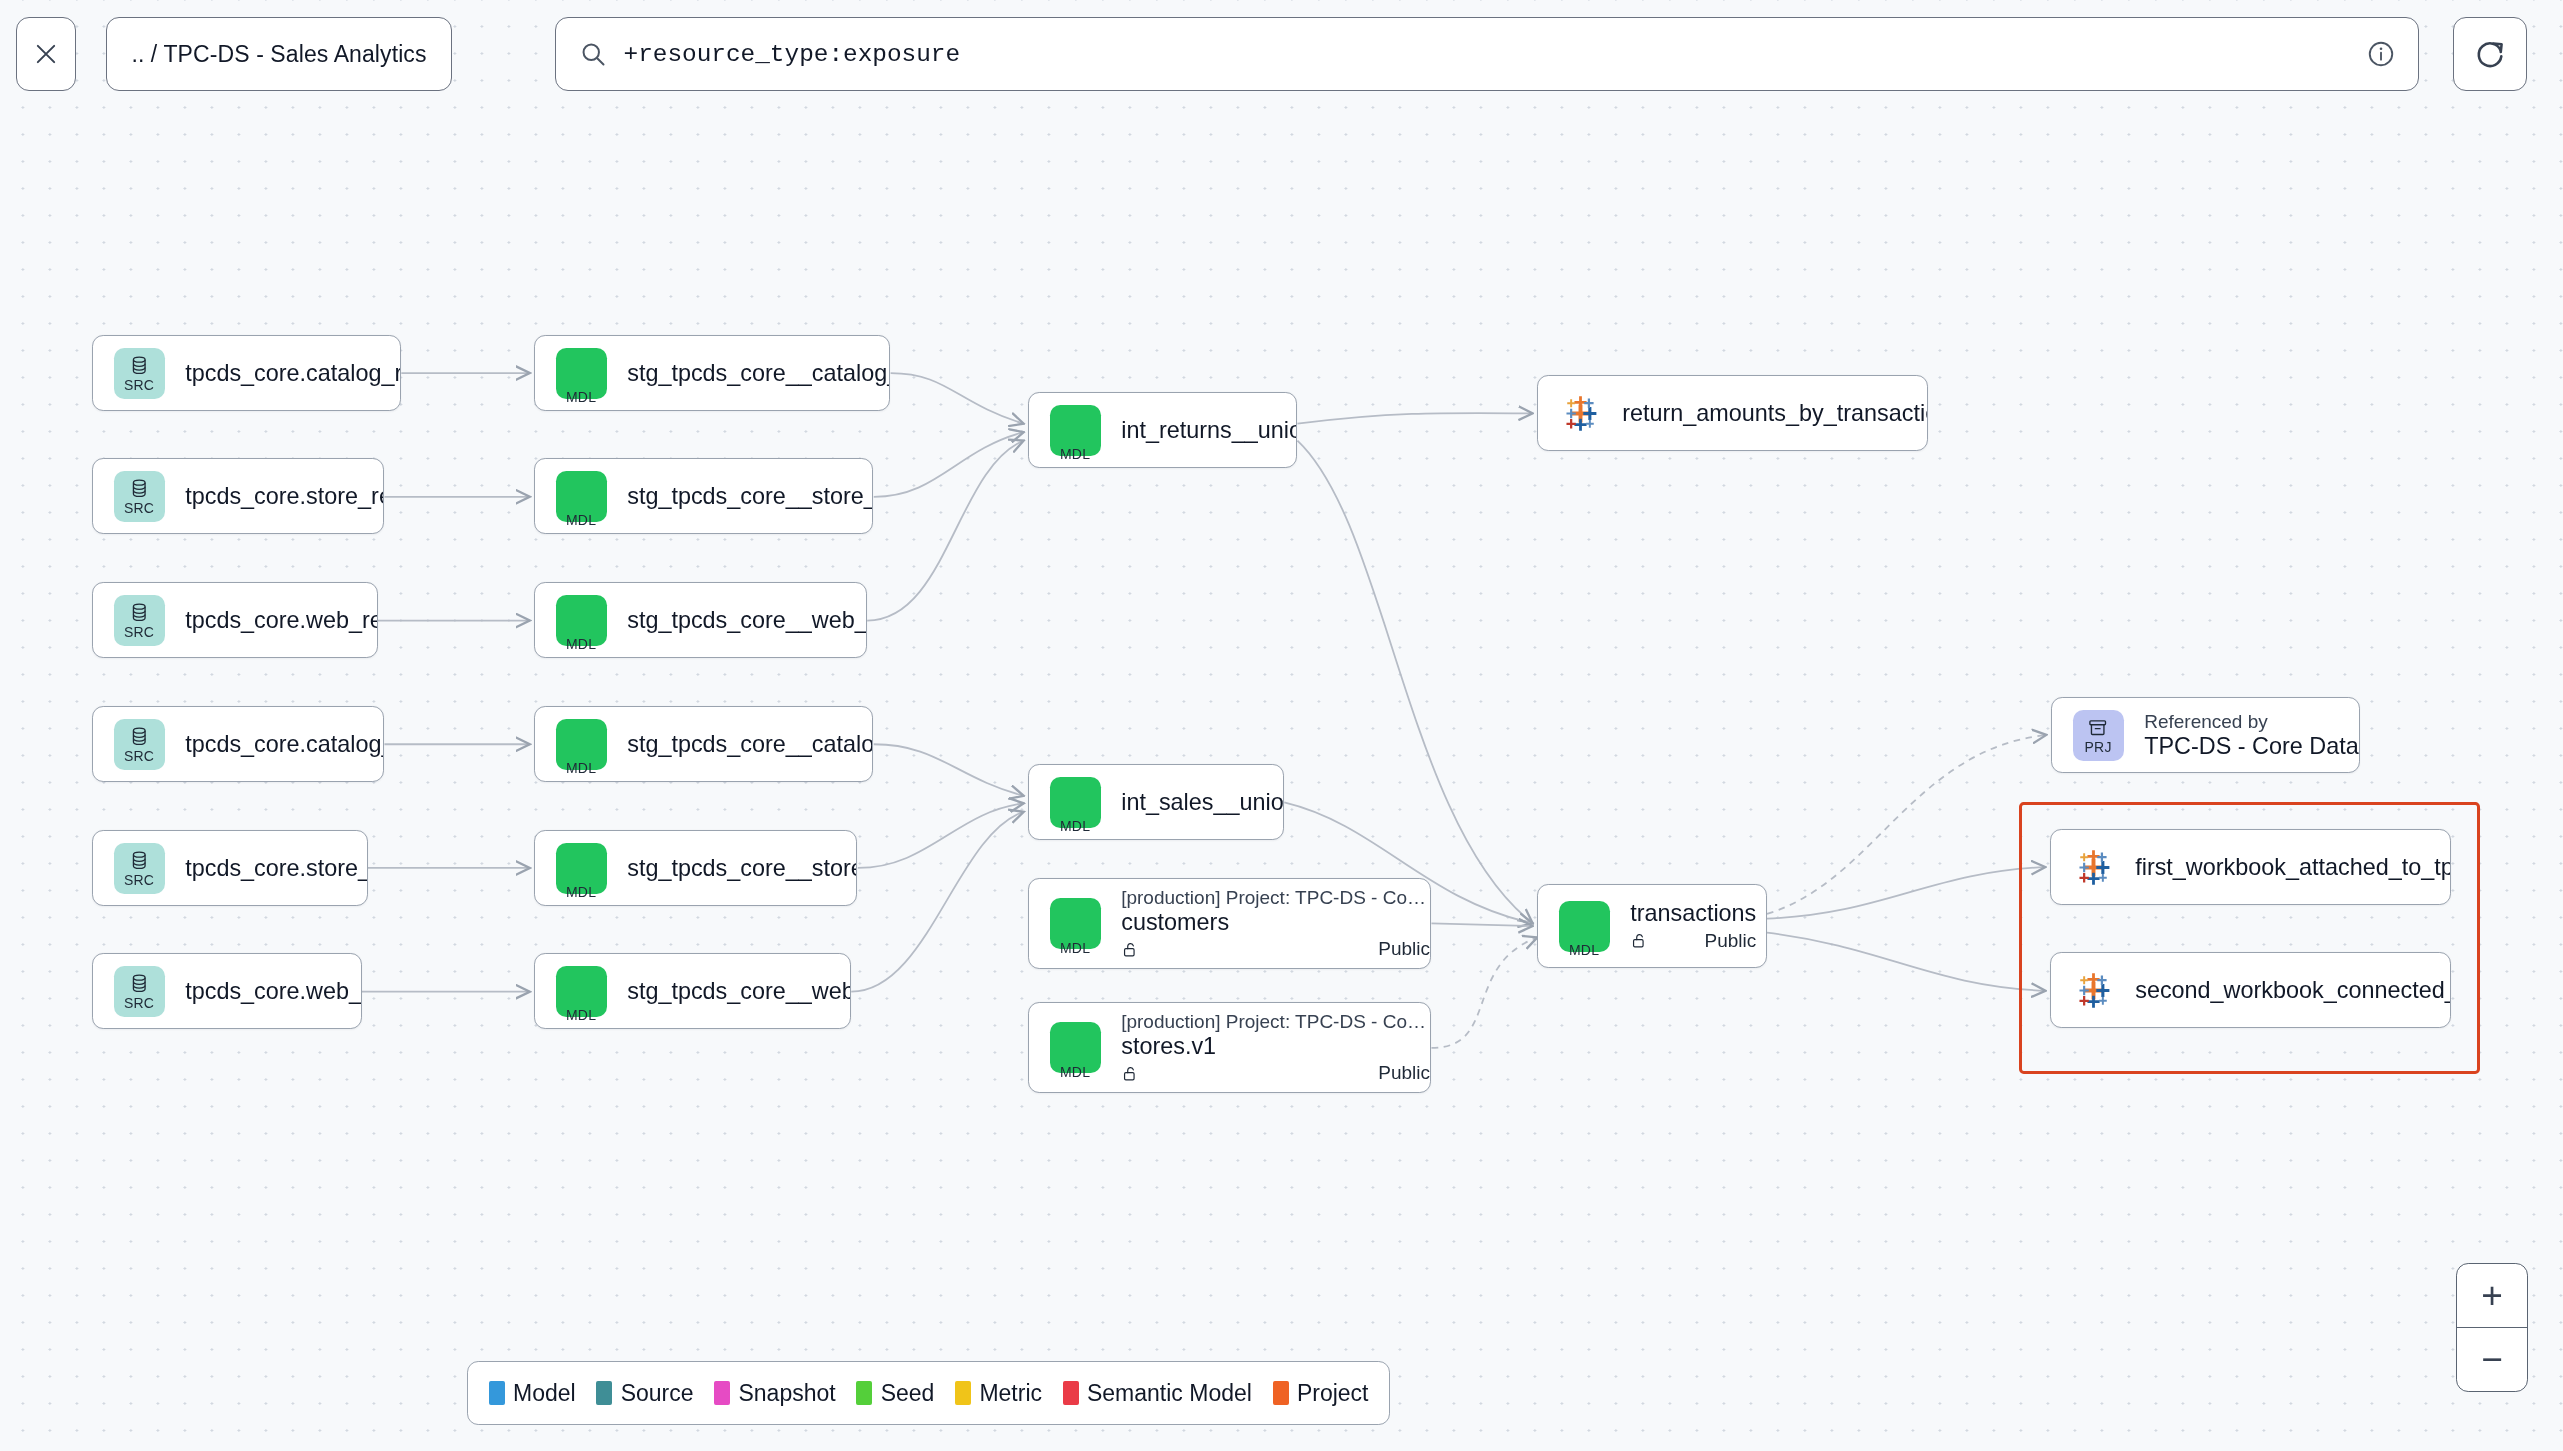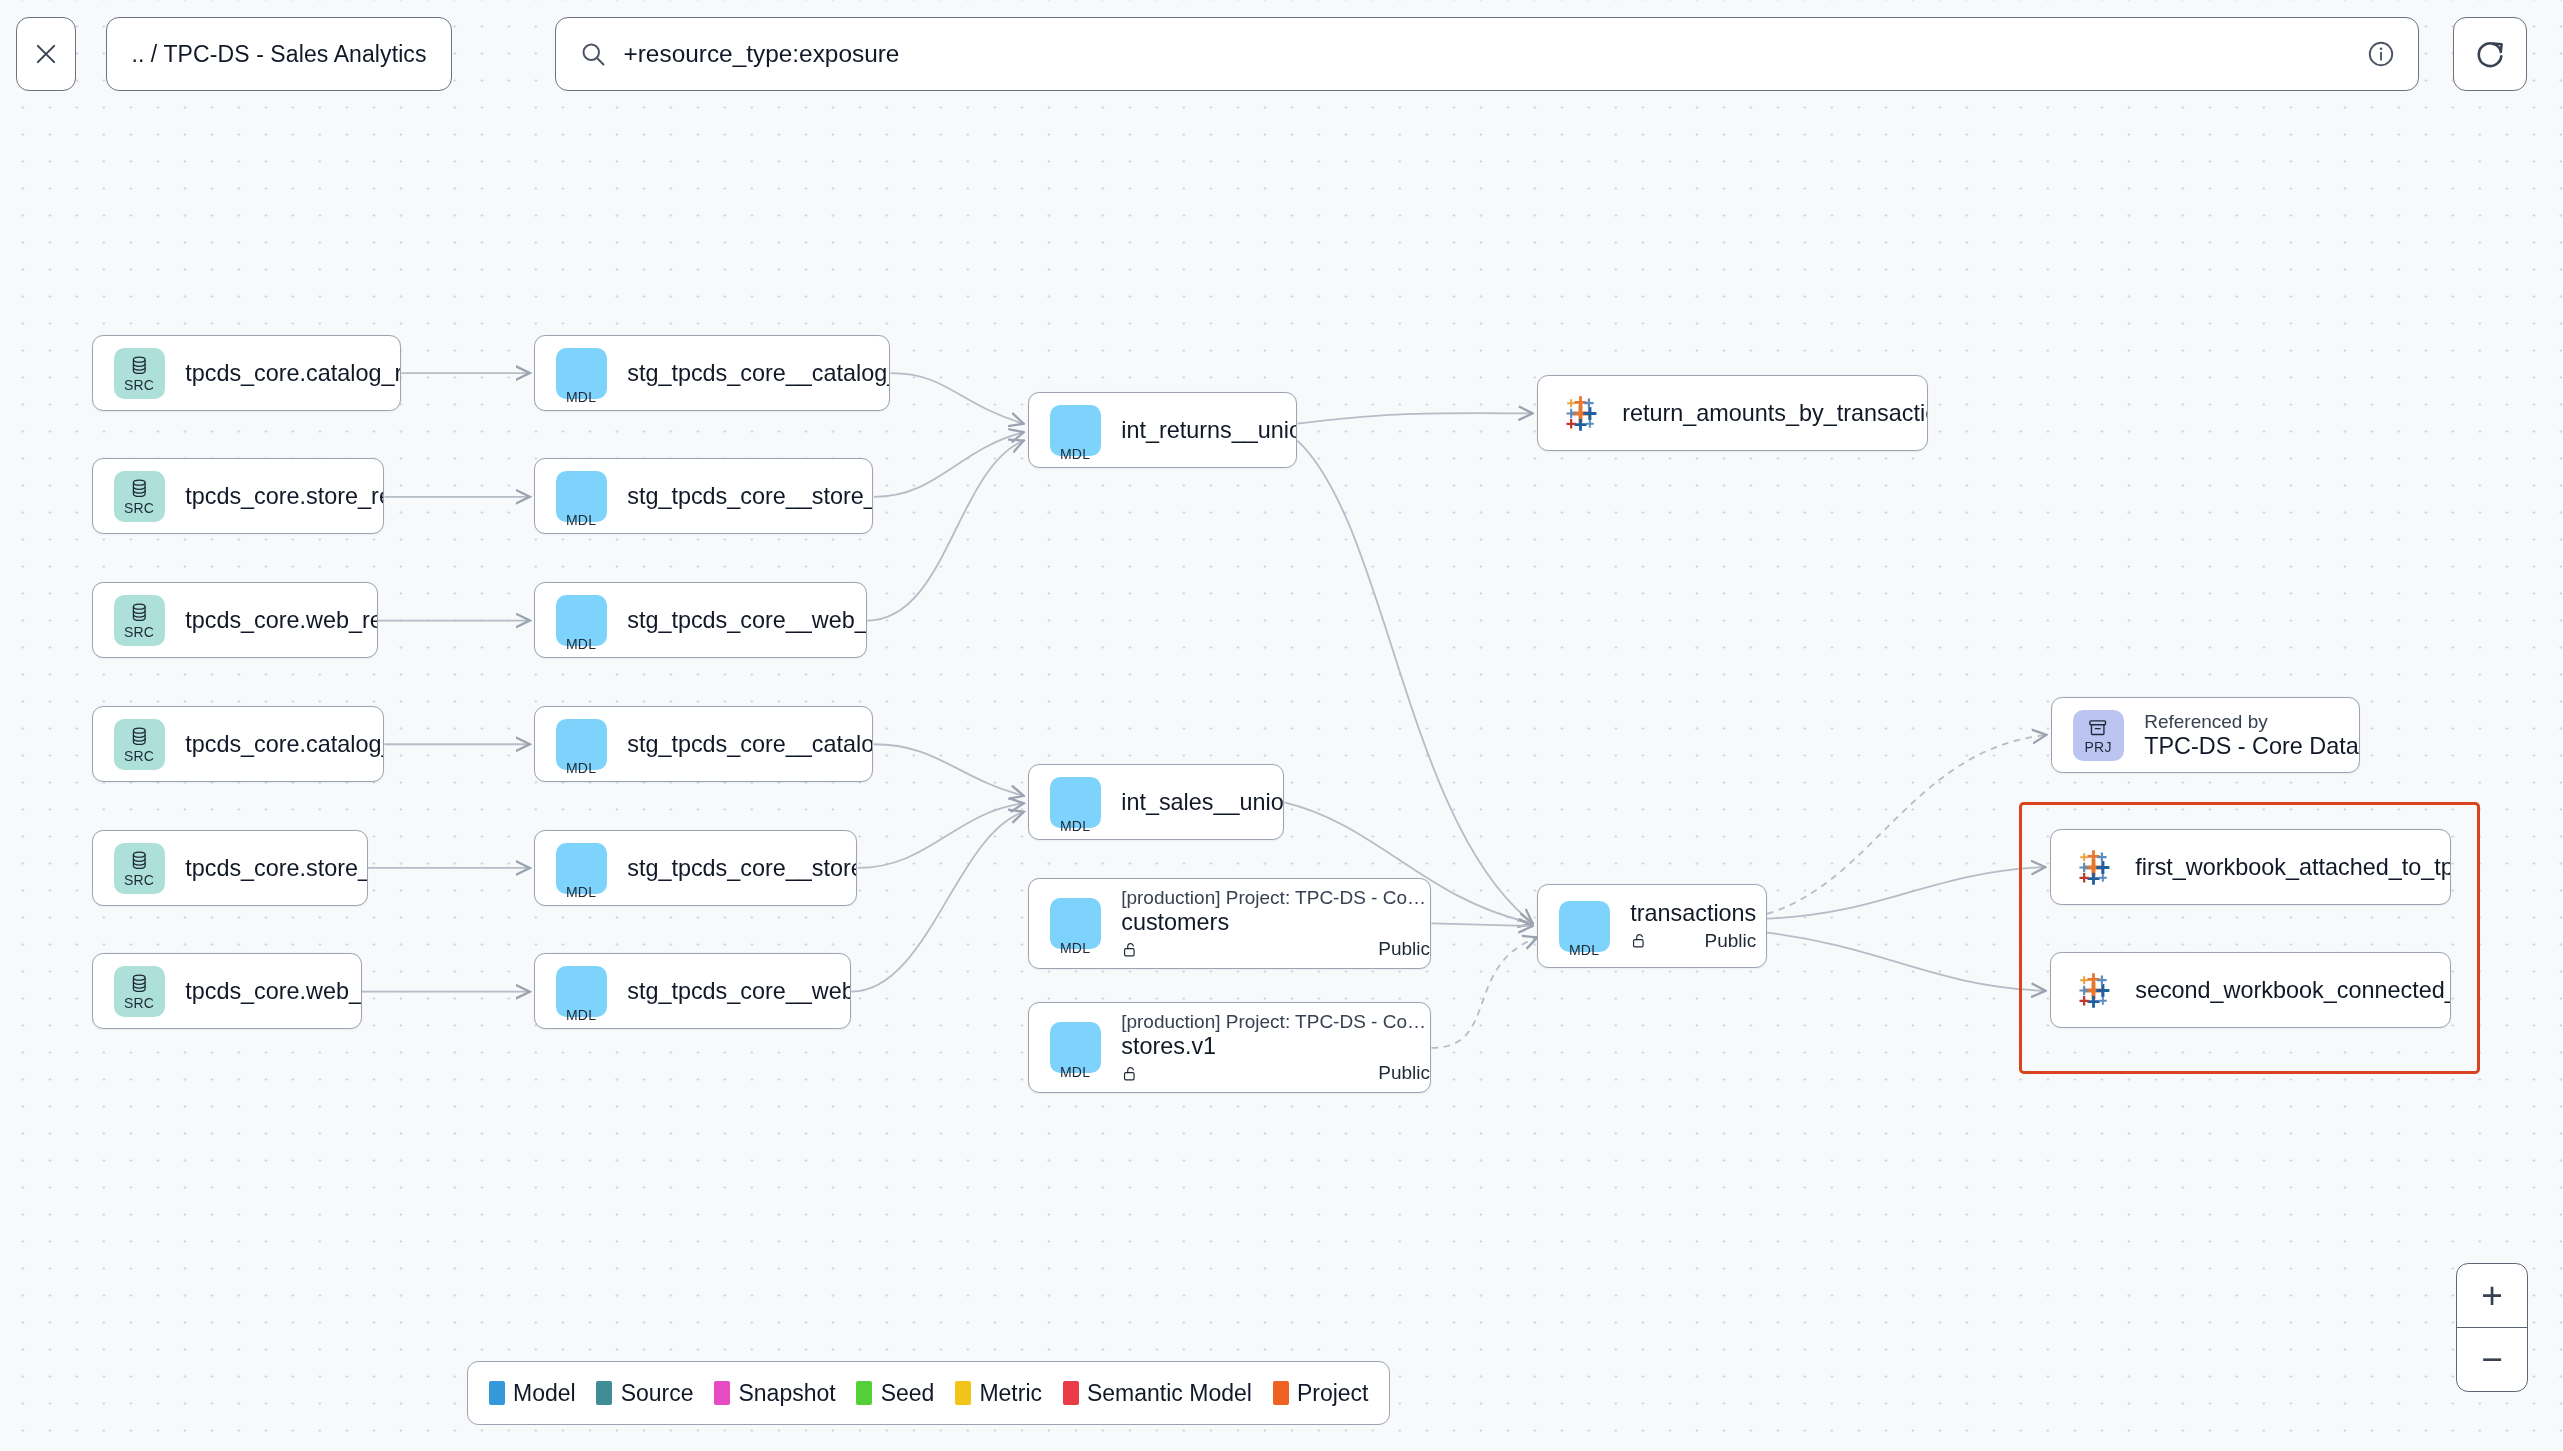--- a/index.html
+++ b/index.html
@@ -35,21 +35,21 @@
     background:#fff; border:1.5px solid #6b7280; border-radius:13px;
     position:absolute;
   }
   #searchbar {
     position: absolute; left: 555px; top: 17px; width: 1864px; height: 74px;
     background: #fff; border: 1.5px solid #6b7280; border-radius: 13px;
     display: flex; align-items: center; padding: 0 22.5px;
   }
   #search-input-text {
     margin-left: 17px; font-size: 24.4px; color: #111827; flex: 1;
-    white-space: nowrap; overflow: hidden;
+    white-space: nowrap; overflow: hidden; font-family: Liberation Mono, monospace;
   }
   #refresh-btn { left: 2453px; top: 17px; width: 74px; height: 74px; }
   .ico { display: block; }
 
   
   .node {
     position: absolute;
     background: #fff;
     border: 1.4px solid #9aa3af;
     border-radius: 11.2px;
@@ -58,21 +58,21 @@
     box-shadow: 0 0.9px 1.9px rgba(16,24,40,.05);
   }
   .badge {
     flex: 0 0 auto;
     width: 51px; height: 51px;
     border-radius: 10.3px;
     display: flex; flex-direction: column;
     align-items: center; justify-content: center;
     gap: 0.9px;
   }
-  .badge.mdl { background: #7dd3fc; gap: 48px; }
+  .badge.mdl { background: #22c55e; gap: 48px; }
   .badge.src { background: #aee0da; }
   .badge.prj { background: #bcc4f2; }
   .badge .btxt { font-size: 14px; font-weight: 500; color: #1f2a37; line-height: 1; letter-spacing:0.2px;}
   .node-text { margin-left: 20.6px; overflow: hidden; }
   .node-title { font-size: 23.4px; color: #111827; white-space: nowrap; }
   .node-sub {
     font-size: 19px; color: #374151; white-space: nowrap;
     overflow: hidden; text-overflow: ellipsis; max-width: 309px;
   }
   .node-meta { font-size: 19px; color: #1f2937; display: flex; align-items: center; gap: 6.6px; margin-top: 2.8px; justify-content: space-between; }

